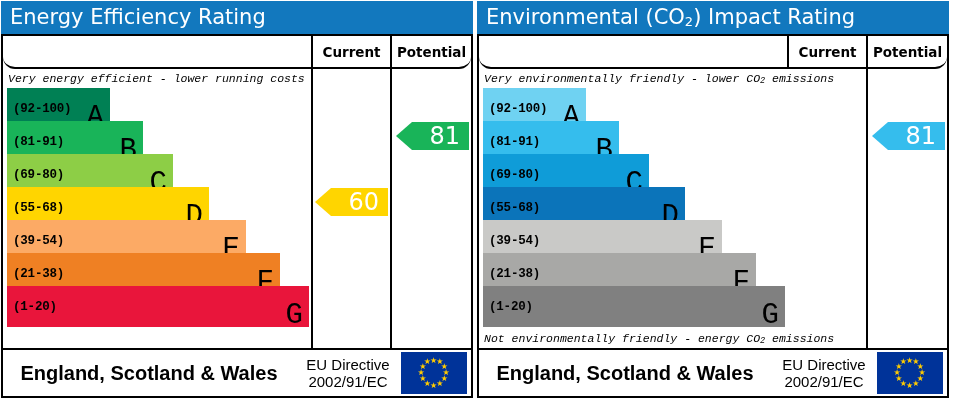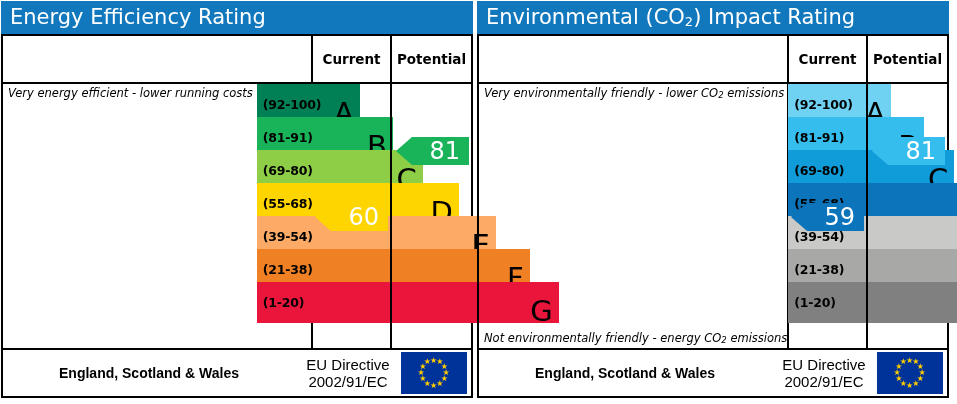--- a/index.html
+++ b/index.html
@@ -9,29 +9,29 @@
   .chart.left{margin-left:1px;}
   .chart.right{}
 
   .title{height:33px;background:#1278BE;color:#fff;font-size:21px;line-height:33px;
          padding-left:9px;box-sizing:border-box;font-weight:400;letter-spacing:0px;white-space:nowrap;}
   .title sub{font-size:13px;vertical-align:baseline;position:relative;top:2px;}
 
   .grid{border:2px solid #000;border-top:2px solid #000;box-sizing:border-box;width:100%;height:364px;
         display:flex;flex-direction:column;}
 
-  .hdrrow{display:flex;height:48px;border-bottom:2px solid #000;box-sizing:border-box;}
+  .hdrrow{display:flex;height:33px;border-bottom:2px solid #000;box-sizing:border-box;border-radius:12px;}
   .hdr-blank{flex:1 1 auto;border-right:2px solid #000;box-sizing:border-box;}
   .hdr-cur,.hdr-pot{width:79px;box-sizing:border-box;display:flex;align-items:center;justify-content:center;
         font-size:13.5px;font-weight:bold;color:#000;}
   .hdr-cur{border-right:2px solid #000;}
 
   .bodyrow{display:flex;flex:1 1 auto;min-height:0;border-bottom:2px solid #000;box-sizing:border-box;}
   .bandcol{flex:1 1 auto;border-right:2px solid #000;box-sizing:border-box;position:relative;
-           display:flex;flex-direction:row;}
+           display:flex;flex-direction:column;font-family:Liberation Mono, monospace;}
   .curcol{width:79px;border-right:2px solid #000;box-sizing:border-box;position:relative;}
   .potcol{width:79px;box-sizing:border-box;position:relative;}
 
   .captop,.capbot{font-size:11.5px;font-style:italic;color:#000;padding-left:5px;height:19px;
                   line-height:19px;white-space:nowrap;overflow:hidden;}
   .capbot{position:absolute;bottom:0;left:0;right:0;}
   .capbot span,.captop span{white-space:nowrap;}
   .captop sub,.capbot sub{font-size:8.5px;vertical-align:baseline;position:relative;top:1px;}
 
   .bands{position:relative;flex:1 1 auto;padding-top:1px;}
@@ -39,21 +39,21 @@
   .band .rng{font-size:12.5px;font-weight:bold;color:#000;padding-left:6px;letter-spacing:-0.2px;}
   .band .ltr{position:absolute;right:6px;bottom:-3px;font-size:29px;color:#000;line-height:29px;font-weight:400;}
 
   .arrow{position:absolute;height:28px;display:flex;align-items:center;justify-content:flex-end;
          color:#fff;font-size:24px;padding-right:9px;box-sizing:border-box;
          clip-path:polygon(16px 0,100% 0,100% 100%,16px 100%,0 50%);}
   .curcol .arrow{left:2px;right:2px;}
   .potcol .arrow{left:4px;right:2px;}
 
   .footer{display:flex;height:46px;align-items:center;box-sizing:border-box;}
-  .f-region{flex:1 1 auto;font-size:14px;font-weight:bold;color:#000;text-align:center;
+  .f-region{flex:1 1 auto;font-size:20px;font-weight:bold;color:#000;text-align:center;
             font-family:"Liberation Sans","DejaVu Sans",sans-serif;}
   .f-dir{width:106px;font-size:15px;color:#000;line-height:17px;text-align:center;
          font-family:"Liberation Sans","DejaVu Sans",sans-serif;}
   .f-flag{width:66px;height:42px;margin-right:4px;background:#003399;position:relative;}
   .star{position:absolute;color:#FFCC00;font-size:8px;line-height:8px;}
 </style>
 </head>
 <body>
 
 <div class="wrap">
@@ -167,23 +167,20 @@
               <span class="rng">(21-38)</span>
               <span class="ltr">F</span>
             </div>
             <div class="band" style="top:198px;width:302px;background:#808080;">
               <span class="rng">(1-20)</span>
               <span class="ltr">G</span>
             </div>
           </div>
           <div class="capbot"><span>Not environmentally friendly - energy CO</span><sub>2</sub><span> emissions</span></div>
         </div>
-        <div class="curcol">
-          <div class="arrow" style="top:119px;background:#0B74BA;">59</div>
-        </div>
         <div class="potcol">
           <div class="arrow" style="top:53px;background:#35BDED;">81</div>
         </div>
       </div>
       <div class="footer">
         <div class="f-region">England, Scotland &amp; Wales</div>
         <div class="f-dir">
           <div>EU Directive</div>
           <div>2002/91/EC</div>
         </div>

